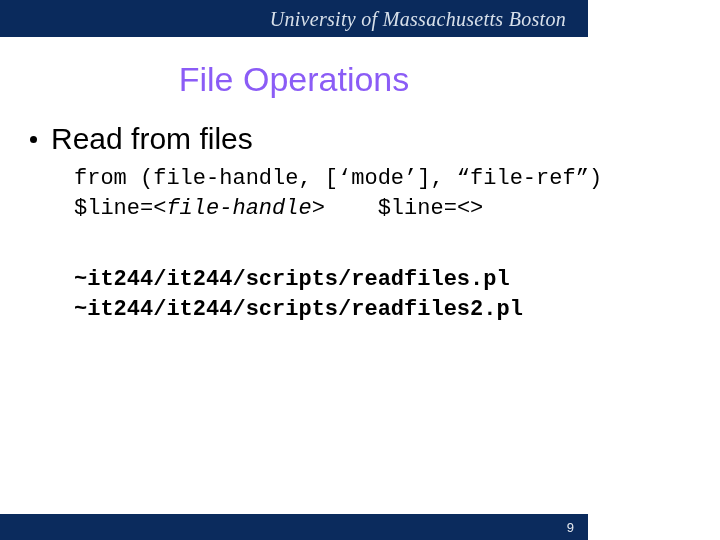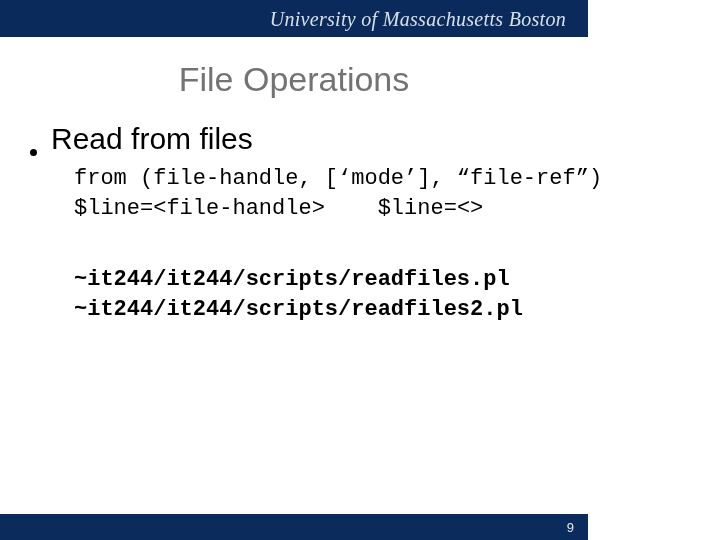--- a/index.html
+++ b/index.html
@@ -57,33 +57,33 @@
     font-size: 13px;
     font-family: Arial, sans-serif;
   }
 
   .title {
     position: absolute;
     top: 60px;
     left: 0; right: 0;
     text-align: center;
     font-size: 34px;
-    color: #737373;
+    color: #8b5cf6;
   }
 
   .content {
     position: absolute;
     top: 122px;
     left: 30px;
     right: 30px;
   }
 
   .bullet {
     display: flex;
-    align-items: flex-end;
+    align-items: flex-start;
     margin-bottom: 8px;
   }
   .bullet .dot {
     width: 7px;
     height: 7px;
     background: #000;
     border-radius: 50%;
     margin-top: 14px;
     margin-right: 14px;
     flex: 0 0 auto;
@@ -92,21 +92,21 @@
     font-size: 30px;
   }
 
   .mono-block {
     margin-left: 44px;
     font-family: "Courier New", Courier, monospace;
     font-size: 22px;
     line-height: 1.35;
     white-space: pre;
   }
-  .mono-block .ital { }
+  .mono-block .ital { font-style: italic; }
 
   .mono-block.second {
     margin-top: 42px;
     font-weight: bold;
   }
 </style>
 </head>
 <body>
 
 <div class="slide">

